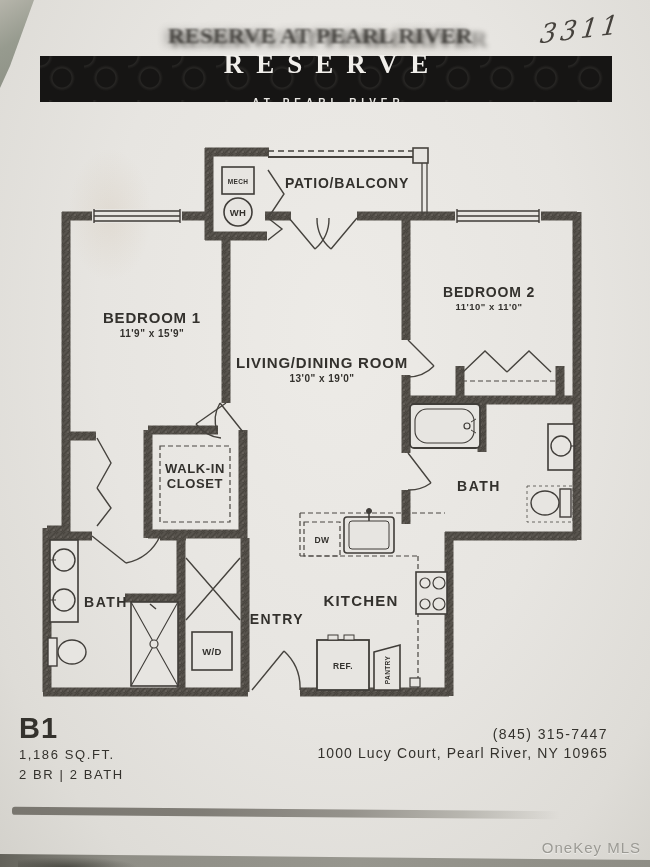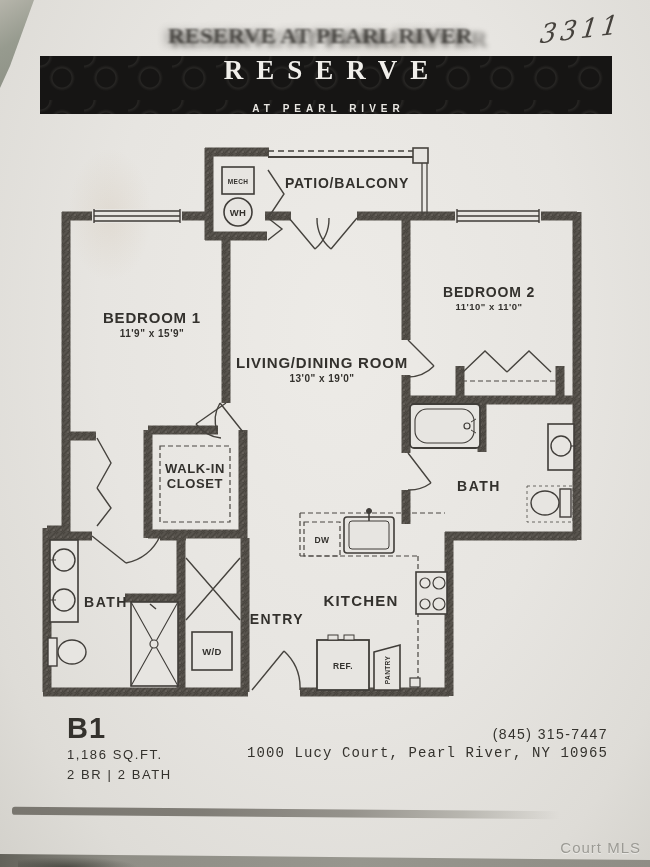--- a/index.html
+++ b/index.html
@@ -14,21 +14,21 @@
   
   .marble-tl{position:absolute;left:0;top:0;width:40px;height:88px;
     background:linear-gradient(150deg,#b6b5ab 0%,#979b8f 45%,#8b8e83 100%);
     clip-path:polygon(0 0,34px 0,10px 66px,0 88px);}
   .marble-bottom{position:absolute;left:0;bottom:0;width:650px;height:16px;
     background:linear-gradient(90deg,#63625a 0%,#8f8e86 18%,#97968e 55%,#8e8d85 100%);
     clip-path:polygon(0 3px,650px 9px,650px 16px,0 16px);}
   .marble-smudge{position:absolute;left:18px;bottom:0;width:120px;height:10px;
     background:radial-gradient(ellipse at 40% 100%, rgba(40,40,34,0.55), transparent 70%);}
   
-  .banner{position:absolute;left:40px;top:56px;width:572px;height:58px;
+  .banner{position:absolute;left:40px;top:56px;width:572px;height:46px;
     background-color:#161514;
     background-image:
       radial-gradient(circle at 0 0, transparent 9px, rgba(235,230,215,0.08) 10px, transparent 13px),
       radial-gradient(circle at 22px 22px, transparent 9px, rgba(235,230,215,0.08) 10px, transparent 13px);
     background-size:44px 44px;
     display:flex;flex-direction:column;align-items:center;justify-content:center;}
   .banner .title{font-family:"Liberation Serif",serif;font-size:27px;font-weight:bold;
     color:#f1efeb;letter-spacing:13px;text-indent:13px;line-height:1;}
   .banner .subtitle{font-size:10px;font-weight:bold;color:#e9e7e3;
     letter-spacing:5px;text-indent:5px;margin-top:19px;}
@@ -40,27 +40,27 @@
   .ghost .g2{left:9px;top:3px;filter:blur(2.6px);transform:scaleX(1.04);opacity:0.55;}
   .ghost .g3{left:-4px;top:1px;filter:blur(4px);opacity:0.45;}
   .handwritten{position:absolute;left:540px;top:14px;
     font-family:"DejaVu Serif",serif;font-style:italic;font-size:26px;color:#45413c;
     letter-spacing:4px;transform:rotate(-7deg) skewX(-14deg);}
   
   .smudge-line{position:absolute;left:12px;top:809px;width:548px;height:8px;
     border-radius:3px;transform:rotate(0.45deg);opacity:0.9;
     background:linear-gradient(90deg,#6e6b64 0%,#75726b 35%,#8d8a83 62%,#b3b1aa 82%,rgba(200,198,192,0) 100%);}
   
-  .unit-block{position:absolute;left:19px;top:714px;color:#34322d;margin-left:48px;}
+  .unit-block{position:absolute;left:19px;top:714px;color:#34322d;}
   .unit-block .unit{font-size:29px;font-weight:bold;letter-spacing:1px;line-height:1;}
   .unit-block .sqft{font-size:13px;letter-spacing:1.6px;margin-top:4px;}
   .unit-block .config{font-size:13px;letter-spacing:1.6px;margin-top:5px;text-align:right;}
   .contact{position:absolute;right:42px;top:714px;text-align:right;color:#34322d;}
   .contact .phone{font-size:14px;letter-spacing:1.4px;margin-top:12px;}
-  .contact .address{font-size:14px;letter-spacing:1.1px;margin-top:3px;font-family:Liberation Mono, monospace;}
+  .contact .address{font-size:14px;letter-spacing:1.1px;margin-top:3px;}
   .contact .website{font-size:15px;font-weight:bold;letter-spacing:0.6px;margin-top:12px;}
   .watermark{position:absolute;right:9px;top:839px;font-size:15px;color:#9b9a94;
     letter-spacing:1px;text-shadow:0 1px 1px rgba(255,255,255,0.55);}
   svg text{font-family:"Liberation Sans",sans-serif;font-weight:bold;fill:#33312d;}
 </style>
 </head>
 <body>
 
 <div class="photo">
 
@@ -278,16 +278,16 @@
     <div class="sqft">1,186 SQ.FT.</div>
     <div class="config">2 BR | 2 BATH</div>
   </div>
 
   <div class="contact">
     <div class="phone">(845) 315-7447</div>
     <div class="address">1000 Lucy Court, Pearl River, NY 10965</div>
   </div>
 
   <div class="smudge-line"></div>
-  <div class="watermark">Court MLS</div>
+  <div class="watermark">OneKey MLS</div>
   <div class="marble-bottom"></div>
   <div class="marble-smudge"></div>
 </div>
 
 </body></html>

